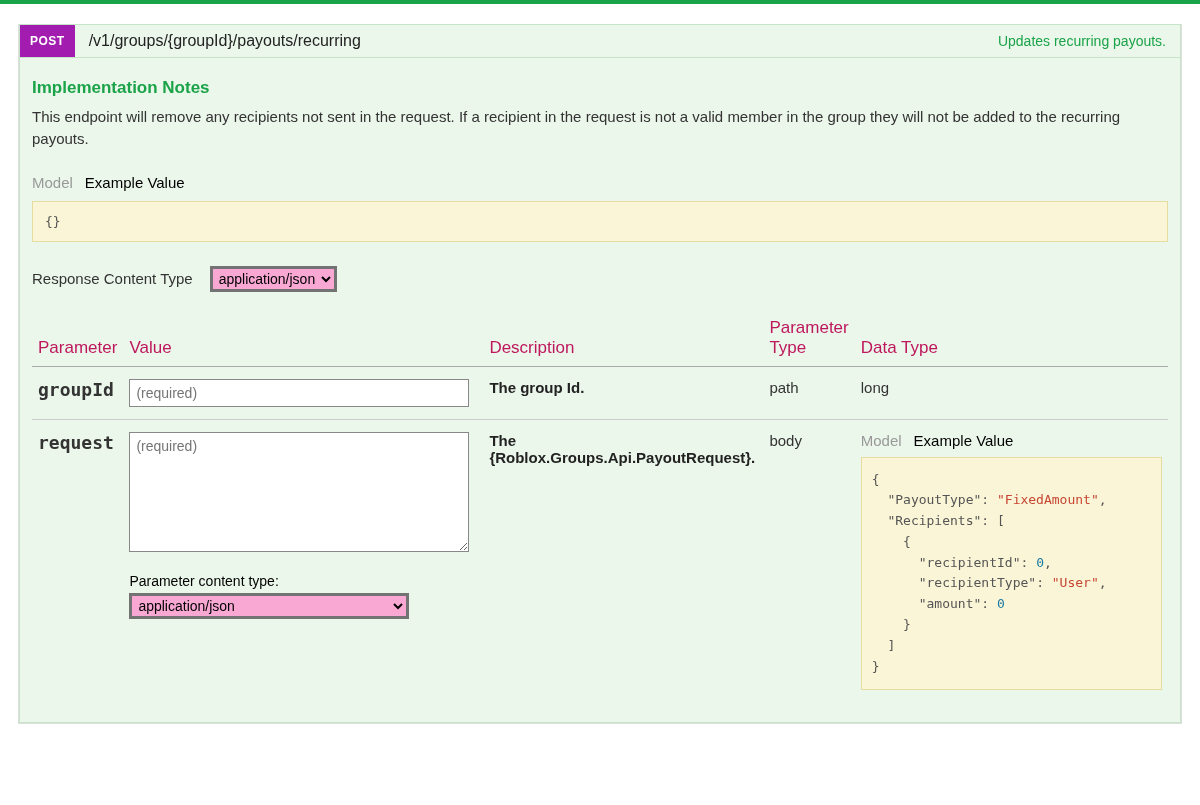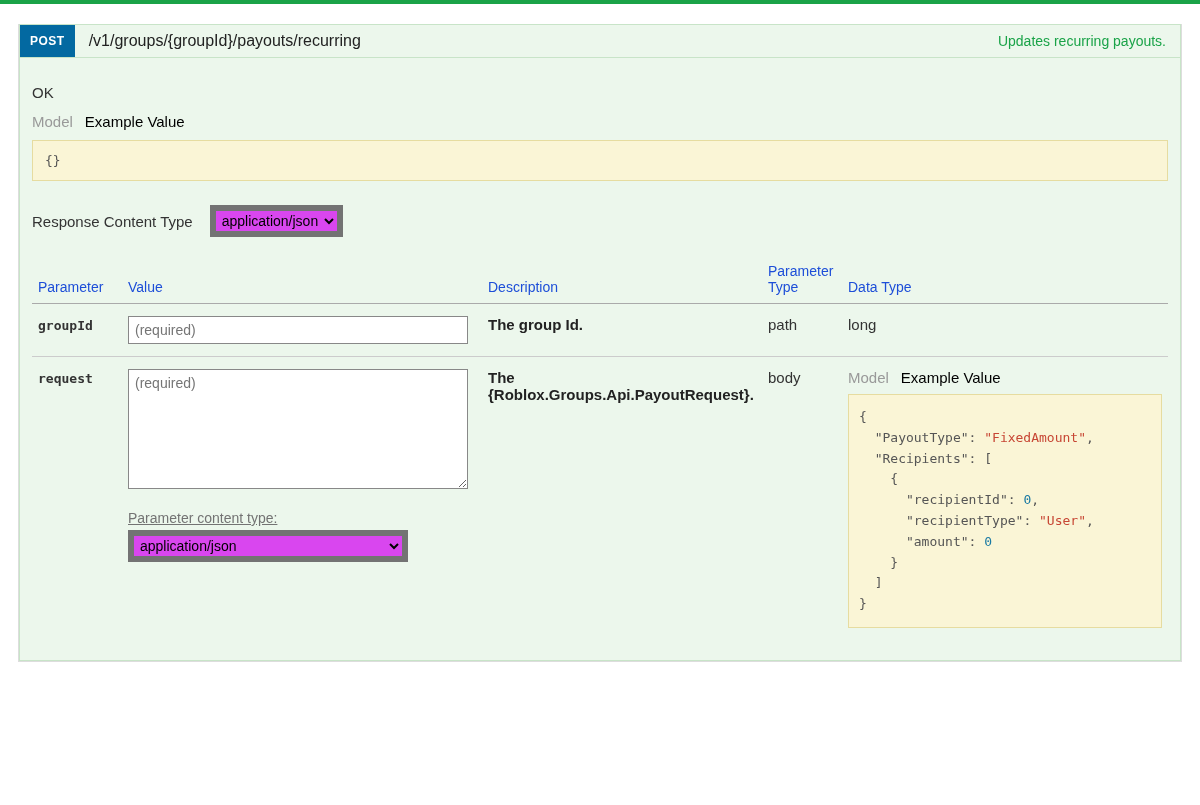--- a/index.html
+++ b/index.html
@@ -23,21 +23,21 @@
     }
     .op-header {
       background: #ecf7ec;
       border: 1px solid #c8e4c8;
       display: flex;
       align-items: center;
       padding: 0;
       margin-bottom: 0;
     }
     .method-badge {
-      background: #0369a1;
+      background: #a21caf;
       color: #fff;
       font-size: 12px;
       font-weight: bold;
       padding: 9px 10px;
       letter-spacing: 0.5px;
     }
     .path {
       font-size: 16px;
       color: #222;
       margin-left: 14px;
@@ -94,53 +94,53 @@
     .inline-row {
       display: flex;
       align-items: center;
       gap: 17px;
       margin-bottom: 18px;
       font-size: 15px;
     }
     select {
       font-size: 14px;
       padding: 1px 2px;
-      border: 6px solid #737373;
-      background: #d946ef;
+      border: 3px solid #737373;
+      background: #f9a8d4;
     }
     table.param-table {
       width: 100%;
       border-collapse: collapse;
     }
     table.param-table th {
       text-align: left;
-      color: #1d4ed8;
+      color: #be185d;
       font-weight: normal;
-      font-size: 14px;
+      font-size: 17px;
       padding: 8px 6px;
       border-bottom: 1px solid #aaa;
       vertical-align: bottom;
     }
     table.param-table td {
       padding: 12px 6px;
       vertical-align: top;
       border-bottom: 1px solid #ccc;
       font-size: 15px;
     }
     table.param-table tr:last-child td {
       border-bottom: none;
     }
     .col-param { width: 90px; }
     .col-value { width: 360px; }
     .col-desc { width: 280px; }
     .col-ptype { width: 80px; }
     .col-dtype { width: auto; }
     .param-name {
       font-family: Menlo, Consolas, monospace;
-      font-size: 13px;
+      font-size: 18px;
       font-weight: bold;
       color: #333;
     }
     input[type="text"].pinput {
       width: 340px;
       padding: 5px 6px;
       border: 1px solid #888;
       font-size: 14px;
       color: #999;
     }
@@ -150,24 +150,23 @@
       padding: 5px 6px;
       border: 1px solid #888;
       font-size: 14px;
       color: #999;
       resize: both;
       font-family: Arial, sans-serif;
     }
     .desc-b { font-weight: bold; color: #222; }
     .pct-label {
       font-size: 14px;
-      color: #737373;
+      color: #000000;
       margin-top: 18px;
       margin-bottom: 4px;
-      text-decoration: underline;
     }
     .dtype-tabs {
       display: flex;
       gap: 12px;
       margin-bottom: 8px;
       font-size: 15px;
     }
     .dtype-code {
       background: #faf5d6;
       border: 1px solid #e6dca0;
@@ -190,22 +189,23 @@
 <div class="outer">
 
   <div class="op-header">
     <span class="method-badge">POST</span>
     <span class="path">/v1/groups/{groupId}/payouts/recurring</span>
     <span class="summary">Updates recurring payouts.</span>
   </div>
 
   <div class="panel">
 
-
-    <div class="ok-text">OK</div>
+    <h3 class="green">Implementation Notes</h3>
+    <p class="notes-text">This endpoint will remove any recipients not sent in the request. If a recipient in the request is not a valid member in the group they will not be added to the recurring payouts.</p>
+
 
     <div class="tabs">
       <span class="tab inactive">Model</span>
       <span class="tab active">Example Value</span>
     </div>
 
     <div class="code-yellow">{}</div>
 
     <div class="inline-row">
       <span>Response Content Type</span>

